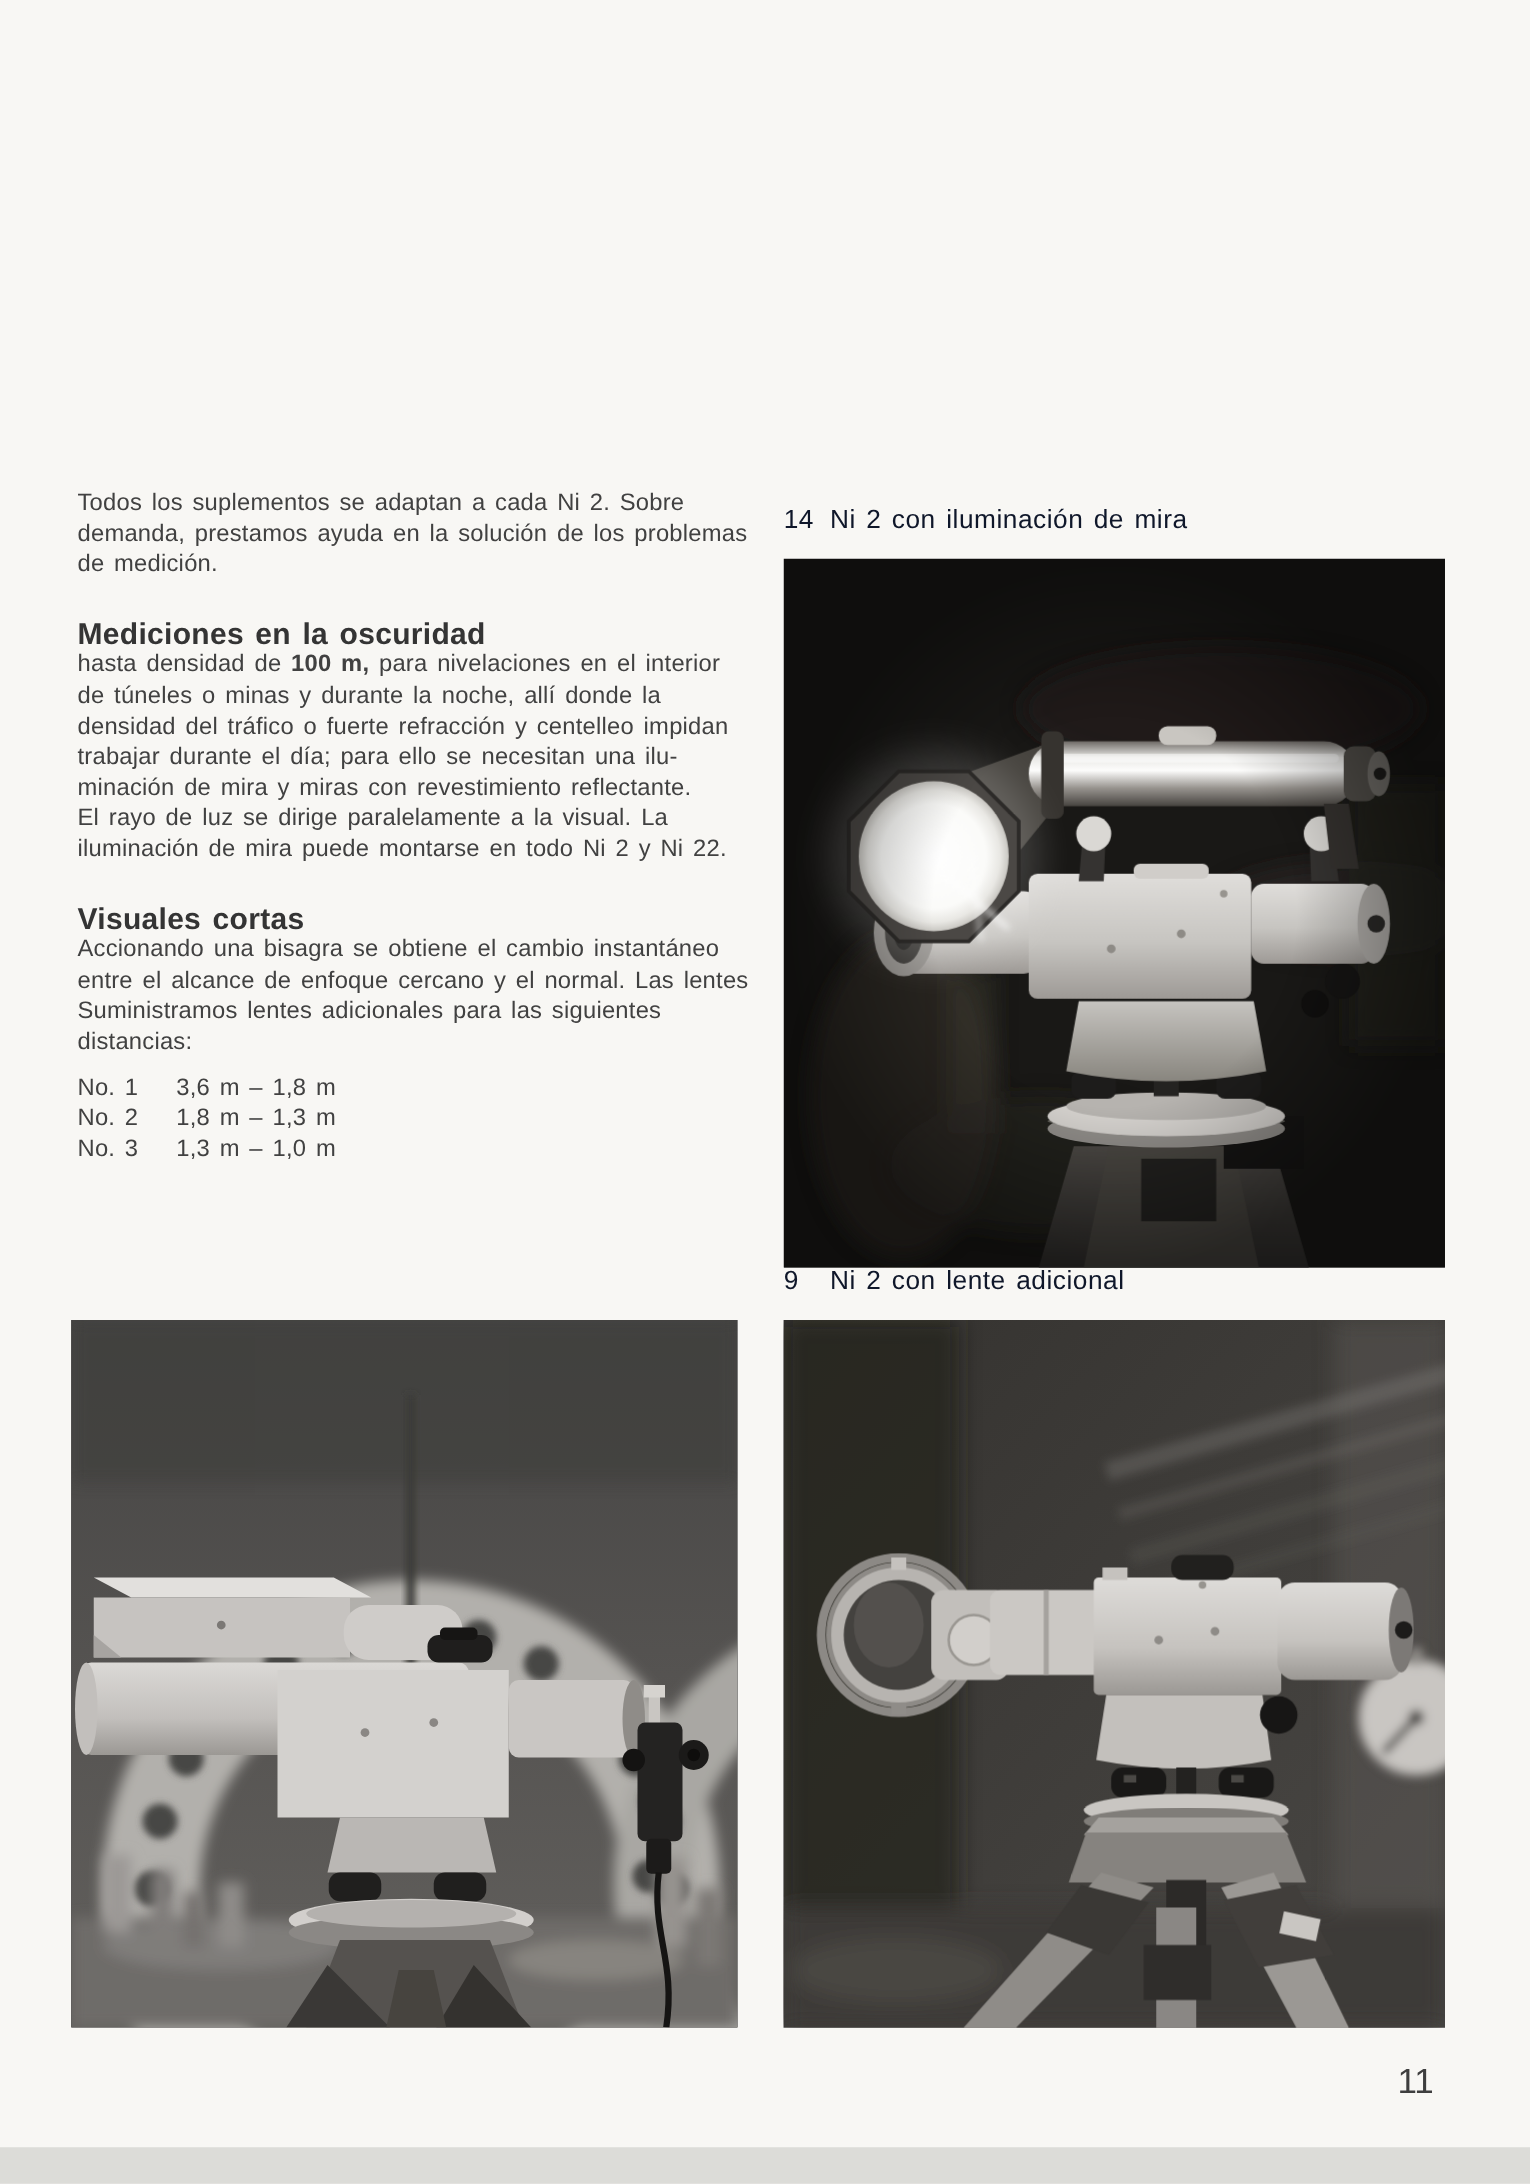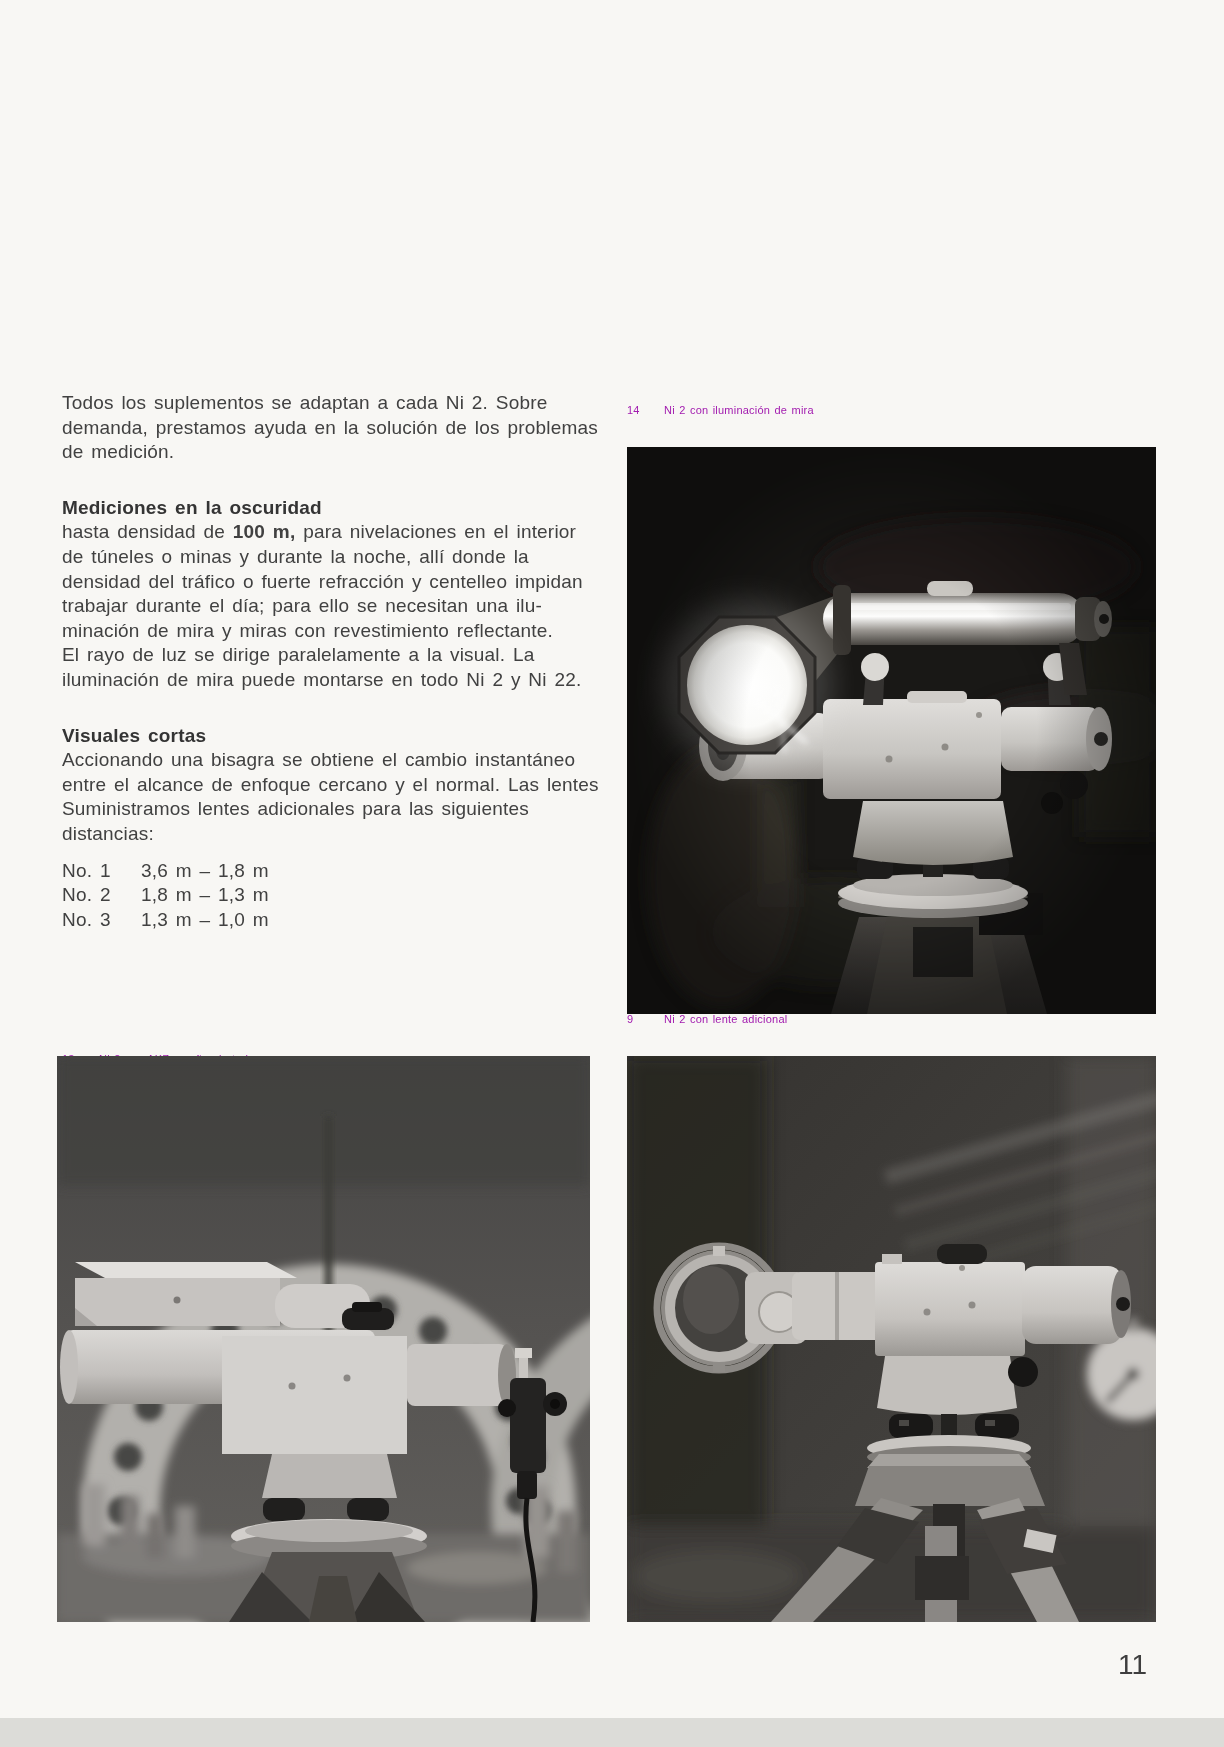--- a/index.html
+++ b/index.html
@@ -10,28 +10,28 @@
     color:#414141;
   }
   .text-col{
     position:absolute;left:62px;top:391px;width:545px;
     font-size:19px;line-height:24.6px;
     letter-spacing:.01em;word-spacing:.12em;
   }
   .para{margin:0;}
   .line{display:block;white-space:nowrap;}
   .sec-heading{
-    margin:31px 0 0 0;font-size:19px;line-height:24.6px;
+    margin:31px 0 0 0;font-size:24px;line-height:24.6px;
     font-weight:bold;color:#343434;letter-spacing:.01em;
   }
   .lens-list{margin-top:12px;}
   .lens-row{display:flex;white-space:nowrap;}
   .lens-no{width:79px;flex:0 0 auto;}
   .fig-caption{
-    position:absolute;display:flex;font-size:11px;color:#a21caf;
+    position:absolute;display:flex;font-size:21px;color:#0f172a;
     letter-spacing:.02em;word-spacing:.1em;white-space:nowrap;
   }
   .fig-caption .num{width:37px;flex:0 0 auto;}
   .photo{position:absolute;overflow:hidden;background:#222;}
   .photo svg{display:block;}
   #photo-14{left:627px;top:447px;width:529px;height:567px;}
   #photo-13{left:57px;top:1056px;width:533px;height:566px;}
   #photo-15{left:627px;top:1056px;width:529px;height:566px;}
   #caption-14{left:627px;top:404px;}
   #caption-13{left:62px;top:1013px;margin-top:40px;}

